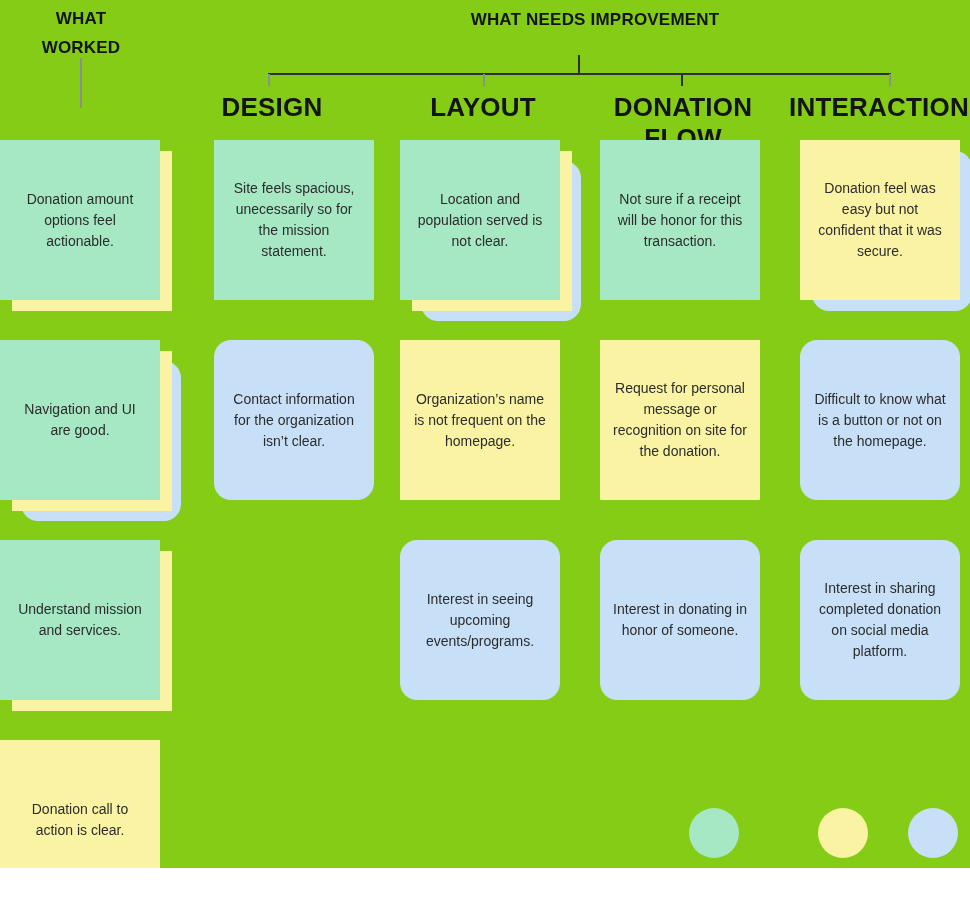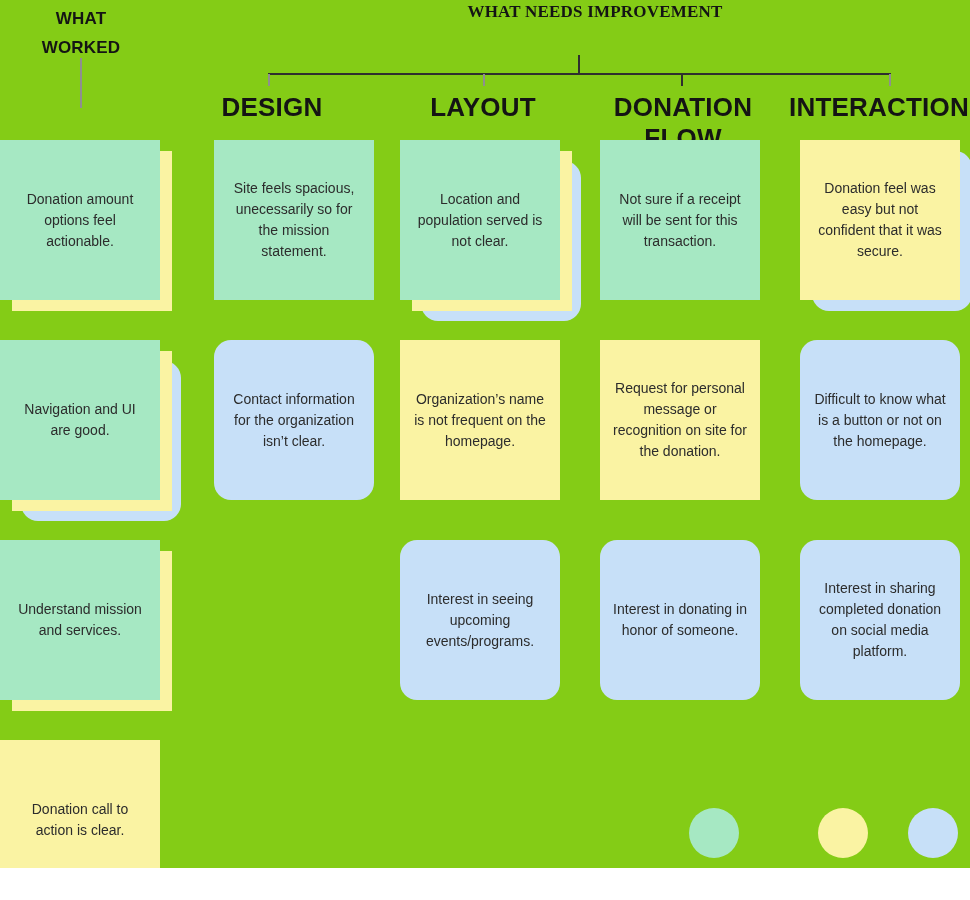--- a/index.html
+++ b/index.html
@@ -7,21 +7,21 @@
     position:relative;width:970px;height:868px;background:#84cc16;
     font-family:"Liberation Sans",sans-serif;overflow:hidden;
   }
 
   
   .heading{
     position:absolute;text-align:center;color:#141414;
     font-weight:800;letter-spacing:.2px;
   }
   .what-worked{left:0;top:4px;width:162px;font-size:17px;line-height:29px;}
-  .improvement{left:445px;top:2px;width:300px;font-size:17px;line-height:20px;font-family:Liberation Serif, serif;}
+  .improvement{left:445px;top:10px;width:300px;font-size:17px;line-height:20px;}
   .col-heading{top:92px;width:220px;font-size:26px;}
   .col-design{left:162px;}
   .col-layout{left:373px;}
   .col-donation{left:573px;}
   .col-interaction{left:769px;}
 
   
   .vline,.hline,.tick{position:absolute;background:#3a3a3a;}
   .ww-line{left:80px;top:58px;width:2px;height:50px;background:#8f8f8f;}
   .imp-stem{left:578px;top:55px;width:2px;height:19px;background:#2f2f2f;}
@@ -93,21 +93,21 @@
   </div>
   <div class="note-slot c3 r1">
     <div class="shadow sh2 blue"></div>
     <div class="shadow sh1 yellow"></div>
     <div class="sticky green">
       <span>Location and population served is not clear.</span>
     </div>
   </div>
   <div class="note-slot c4 r1">
     <div class="sticky green">
-      <span>Not sure if a receipt will be sent for this transaction.</span>
+      <span>Not sure if a receipt will be honor for this transaction.</span>
     </div>
   </div>
   <div class="note-slot c5 r1">
     <div class="shadow sh1 blue"></div>
     <div class="sticky yellow">
       <span>Donation feel was easy but not confident that it was secure.</span>
     </div>
   </div>
 
   <div class="note-slot c1 r2">

